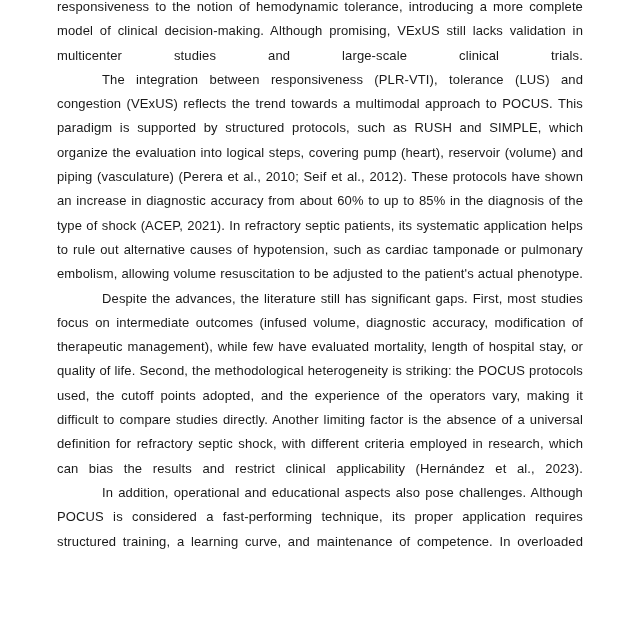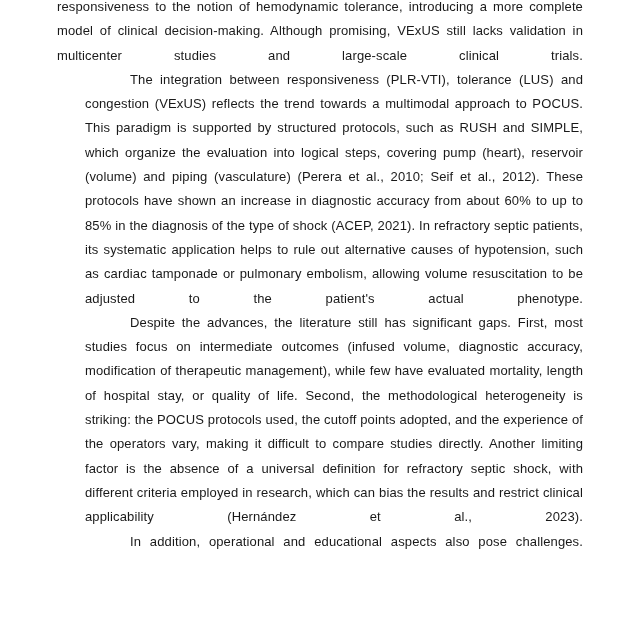--- a/index.html
+++ b/index.html
@@ -34,21 +34,20 @@
     font-family: "Liberation Sans", sans-serif;
     font-size: 13.0px;
     line-height: 24.3px;
     color: #191919;
     letter-spacing: 0.01em;
     word-spacing: 0.005em;
     -webkit-font-smoothing: antialiased;
   }
   .para.indent {
     text-indent: 45px;
-    margin-left: 28px;
   }
   
   .para { text-align-last: left; }
   .para.force-justify { text-align-last: justify; }
 </style>
 </head>
 <body>
 
 <div id="page">
   <div id="text-column">

